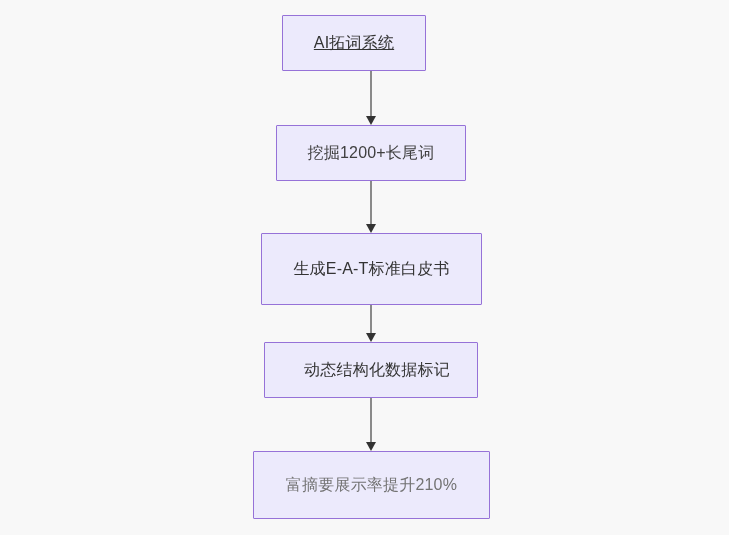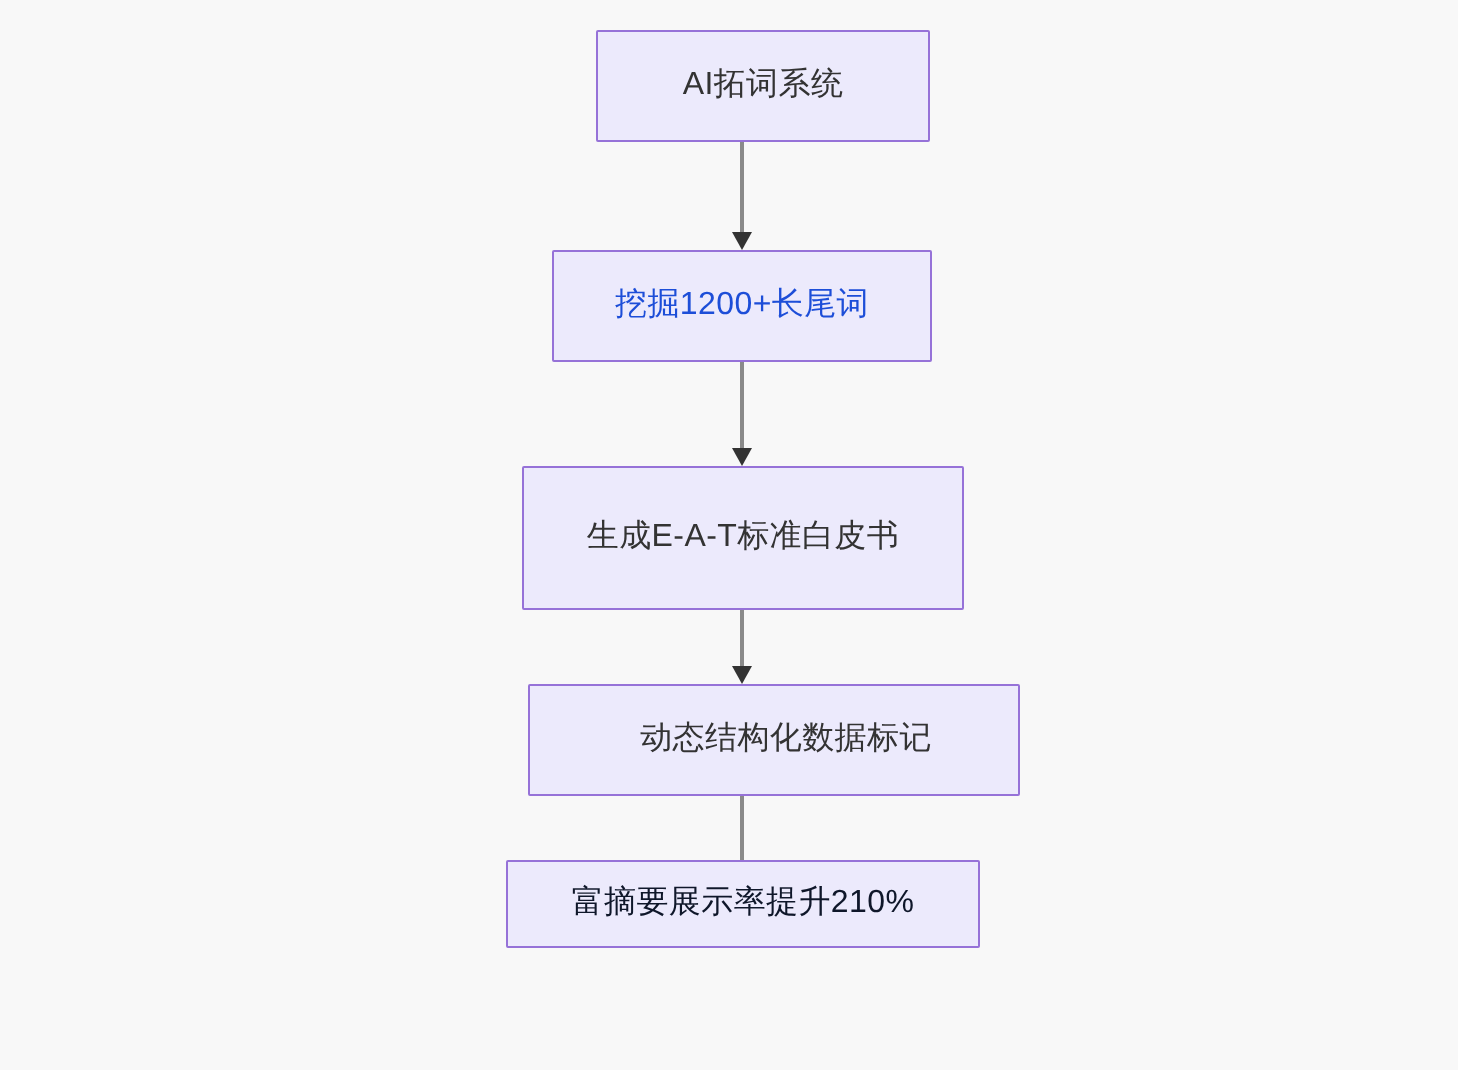--- a/index.html
+++ b/index.html
@@ -77,28 +77,28 @@
       <div class="edge-head" style="top: 43px; border-top-color: rgb(51, 51, 51);"></div>
     </div>
     <div class="edge" style="left: 371px; top: 289px;">
       <div class="edge-line" style="height: 45px; background: rgb(138, 138, 138);"></div>
       <div class="edge-head" style="top: 44px; border-top-color: rgb(51, 51, 51);"></div>
     </div>
     <div class="edge" style="left: 371px; top: 398px;">
       <div class="edge-line" style="height: 45px; background: rgb(138, 138, 138);"></div>
       <div class="edge-head" style="top: 44px; border-top-color: rgb(51, 51, 51);"></div>
     </div>
-    <div class="node" style="left: 298px; top: 15px; width: 167px; height: 56px; background: rgb(236, 234, 252); border-color: rgb(150, 114, 216); color: rgb(51, 51, 51);">
+    <div class="node" style="left: 282px; top: 15px; width: 144px; height: 56px; background: rgb(236, 234, 252); border-color: rgb(150, 114, 216); color: rgb(51, 51, 51); text-decoration: underline;">
       <span class="node-label">AI拓词系统</span>
     </div>
-    <div class="node" style="left: 276px; top: 125px; width: 190px; height: 56px; background: rgb(236, 234, 252); border-color: rgb(150, 114, 216); color: #1d4ed8;">
+    <div class="node" style="left: 276px; top: 125px; width: 190px; height: 56px; background: rgb(236, 234, 252); border-color: rgb(150, 114, 216); color: #404040;">
       <span class="node-label">挖掘1200+长尾词</span>
     </div>
     <div class="node" style="left: 261px; top: 233px; width: 221px; height: 72px; background: rgb(236, 234, 252); border-color: rgb(150, 114, 216); color: rgb(51, 51, 51);">
       <span class="node-label">生成E-A-T标准白皮书</span>
     </div>
-    <div class="node" style="left: 264px; top: 342px; width: 246px; height: 56px; background: rgb(236, 234, 252); border-color: rgb(150, 114, 216); color: rgb(51, 51, 51); padding-left: 12px;">
+    <div class="node" style="left: 264px; top: 342px; width: 214px; height: 56px; background: rgb(236, 234, 252); border-color: rgb(150, 114, 216); color: rgb(51, 51, 51); padding-left: 12px;">
       <span class="node-label">动态结构化数据标记</span>
     </div>
-    <div class="node" style="left: 253px; top: 430px; width: 237px; height: 44px; background: rgb(236, 234, 252); border-color: rgb(150, 114, 216); color: #0f172a;">
+    <div class="node" style="left: 253px; top: 451px; width: 237px; height: 68px; background: rgb(236, 234, 252); border-color: rgb(150, 114, 216); color: #737373;">
       <span class="node-label">富摘要展示率提升210%</span>
     </div>
   </div>
 
 </body></html>

